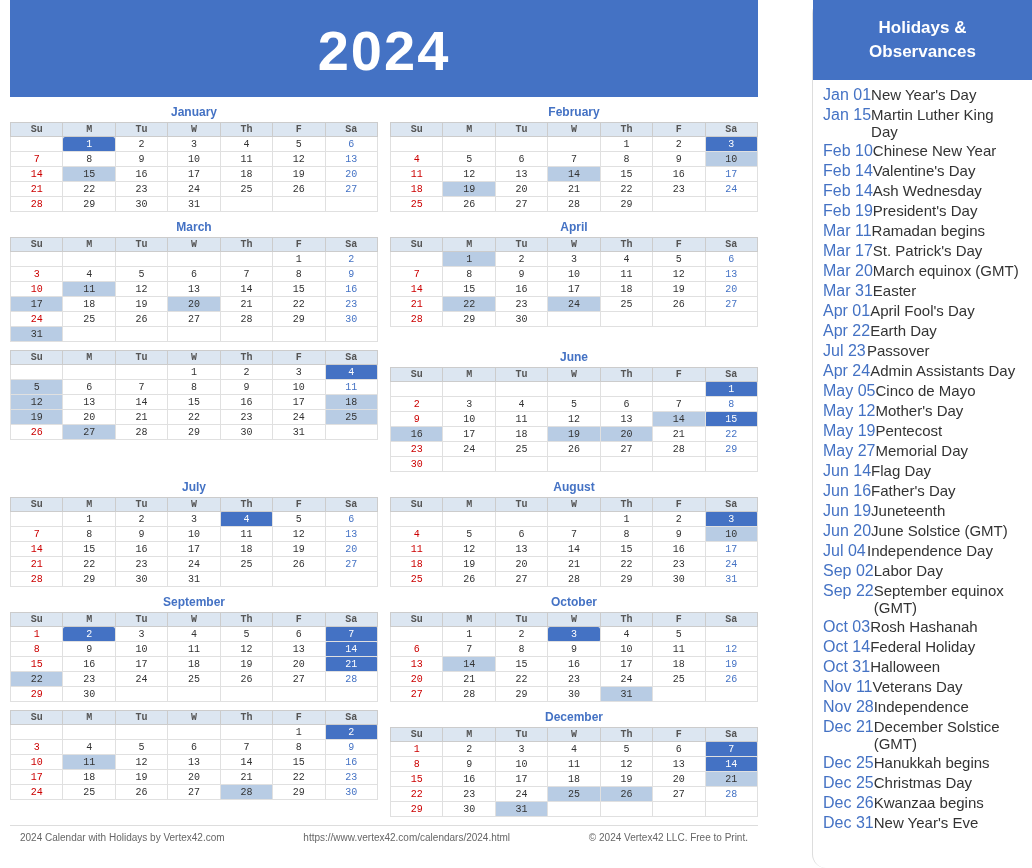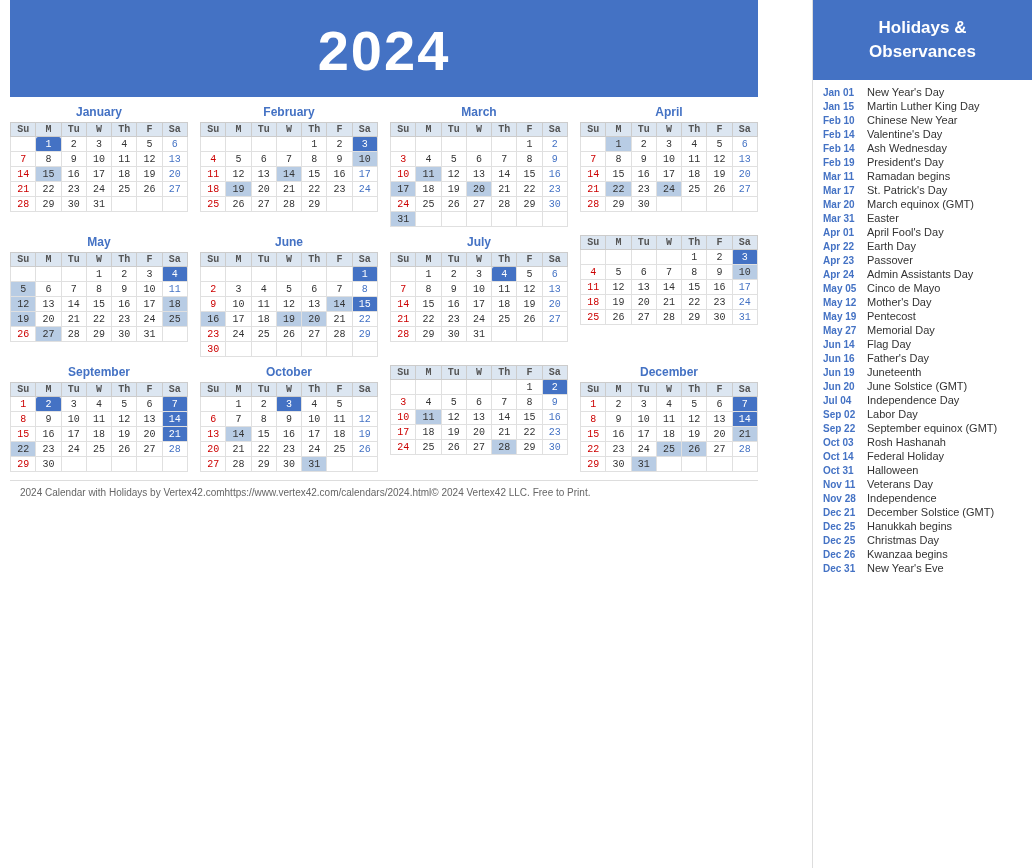--- a/index.html
+++ b/index.html
@@ -26,20 +26,21 @@
     }
     .calendar-section {
       flex: 1;
       padding: 0 10px 10px 10px;
     }
     .sidebar {
       width: 220px;
       border-left: 1px solid #ddd;
       display: flex;
       flex-direction: column;
+      border-radius: 14px;
     }
     .year-header {
       background: #4472c4;
       color: white;
       text-align: center;
       font-size: 56px;
       font-weight: bold;
       padding: 18px 0 14px 0;
       letter-spacing: 2px;
     }
@@ -56,33 +57,33 @@
       padding: 6px 10px;
       flex: 1;
       overflow: hidden;
     }
     .holiday-item {
       display: flex;
       align-items: baseline;
       margin-bottom: 2px;
     }
     .holiday-date {
-      font-size: 10px;
-      font-weight: bold;
+      font-size: 16px;
+      font-weight: normal;
       color: #4472c4;
       min-width: 44px;
       flex-shrink: 0;
     }
     .holiday-name {
-      font-size: 11px;
+      font-size: 15px;
       color: #333;
     }
     .calendars-grid {
       display: grid;
-      grid-template-columns: repeat(4, 1fr);
+      grid-template-columns: repeat(2, 1fr);
       gap: 8px 12px;
       padding: 8px 0;
     }
     .month-block {
       font-size: 10.5px;
     }
     .month-title {
       text-align: center;
       font-size: 12px;
       font-weight: bold;
@@ -117,20 +118,21 @@
       background: #4472c4;
       color: white;
       border-radius: 2px;
     }
     .month-table td.light-highlight {
       background: #b8cce4;
       color: #333;
     }
     .footer {
       display: flex;
+      justify-content: space-between;
       align-items: center;
       padding: 6px 10px;
       font-size: 10px;
       color: #666;
       border-top: 1px solid #ddd;
     }
   </style>
 </head>
 <body>
 
@@ -391,21 +393,20 @@
               <td></td>
               <td></td>
               <td></td>
               <td class="saturday"></td>
             </tr>
           </tbody>
             </table>
         </div>
 
         <div class="month-block">
-          <div class="month-title">May</div>
           <table class="month-table">
             <tbody>
                 <tr>
               <th>Su</th>
               <th>M</th>
               <th>Tu</th>
               <th>W</th>
               <th>Th</th>
               <th>F</th>
               <th>Sa</th>
@@ -586,20 +587,21 @@
               <td>31</td>
               <td></td>
               <td></td>
               <td class="saturday"></td>
             </tr>
           </tbody>
             </table>
         </div>
 
         <div class="month-block">
+          <div class="month-title">August</div>
           <table class="month-table">
             <tbody>
                 <tr>
               <th>Su</th>
               <th>M</th>
               <th>Tu</th>
               <th>W</th>
               <th>Th</th>
               <th>F</th>
               <th>Sa</th>
@@ -953,21 +955,21 @@
           </div>
           <div class="holiday-item">
             <span class="holiday-date">Apr 01</span>
             <span class="holiday-name">April Fool's Day</span>
           </div>
           <div class="holiday-item">
             <span class="holiday-date">Apr 22</span>
             <span class="holiday-name">Earth Day</span>
           </div>
           <div class="holiday-item">
-            <span class="holiday-date">Apr 23</span>
+            <span class="holiday-date">Jul 23</span>
             <span class="holiday-name">Passover</span>
           </div>
           <div class="holiday-item">
             <span class="holiday-date">Apr 24</span>
             <span class="holiday-name">Admin Assistants Day</span>
           </div>
           <div class="holiday-item">
             <span class="holiday-date">May 05</span>
             <span class="holiday-name">Cinco de Mayo</span>
           </div>

